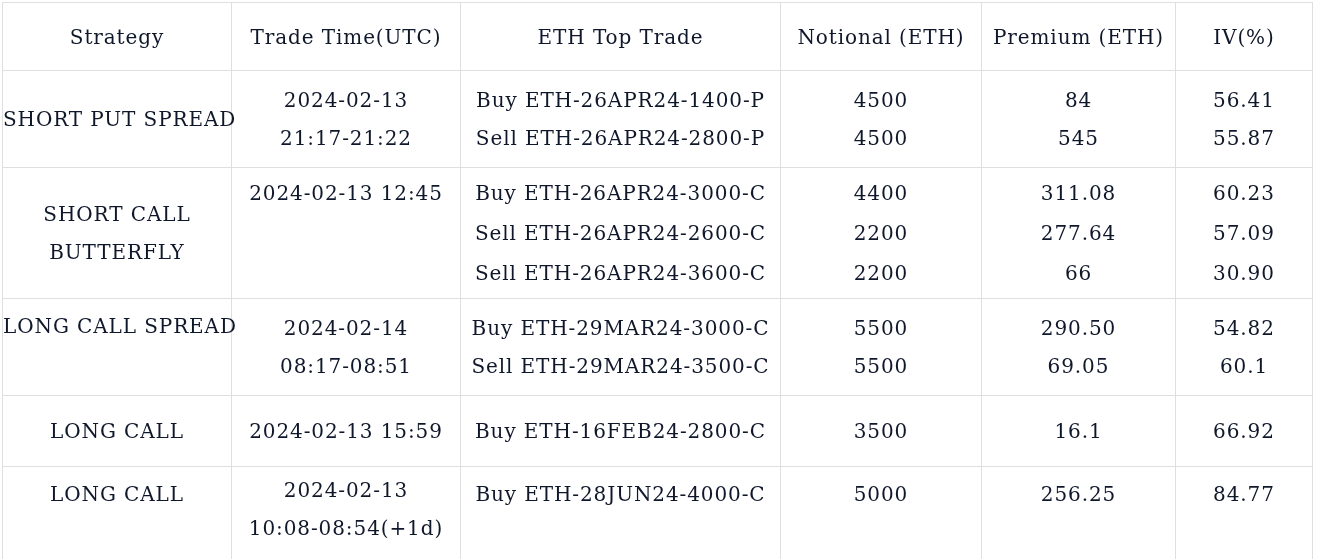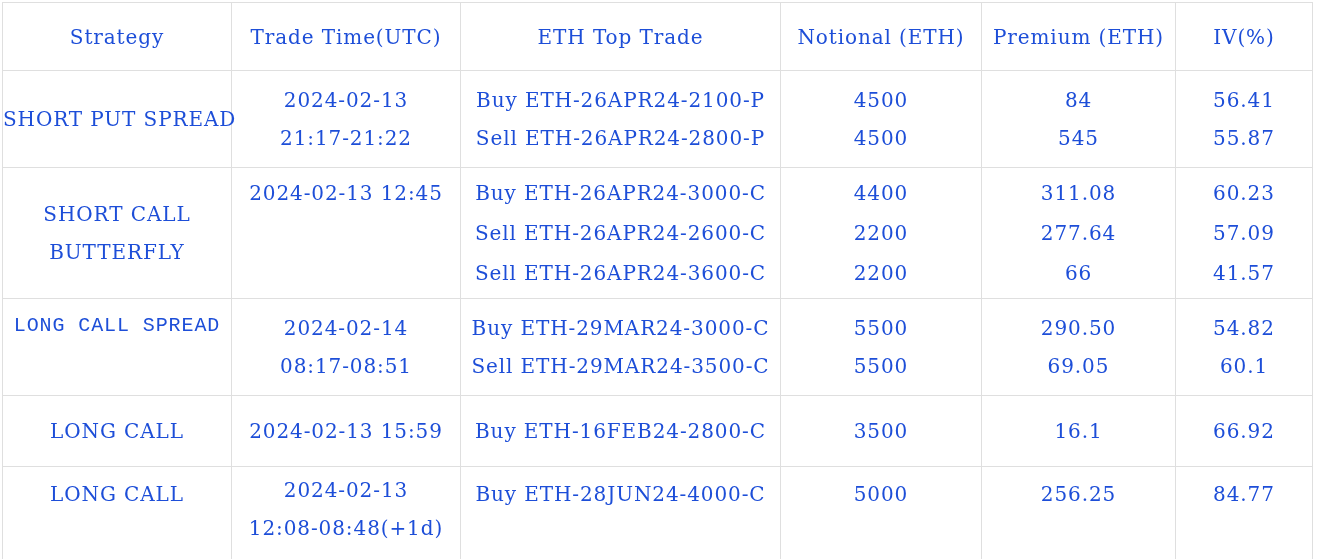--- a/index.html
+++ b/index.html
@@ -28,21 +28,21 @@
   }
   table.trade-table td,
   table.trade-table th {
     border: 1px solid #dfdfdf;
     font-weight: normal;
     text-align: center;
     vertical-align: middle;
     padding: 0;
     font-size: 20px;
     letter-spacing: 0.9px;
-    color: #1d4ed8;
+    color: #0f172a;
   }
   
   col.c-strategy { width: 229px; }
   col.c-time     { width: 229px; }
   col.c-trade    { width: 320px; }
   col.c-notional { width: 201px; }
   col.c-premium  { width: 194px; }
   col.c-iv       { width: 137px; }
 
   thead th {
@@ -64,21 +64,21 @@
   .lines .ln { display: block; white-space: nowrap; }
 
   tbody tr.r2 td.cell-time { vertical-align: top; text-align: center; }
   tbody tr.r2 td.cell-time .lines { padding-top: 6px; }
   tbody tr.r2 td.cell-trade .lines .ln,
   tbody tr.r2 td.cell-notional .lines .ln,
   tbody tr.r2 td.cell-premium .lines .ln,
   tbody tr.r2 td.cell-iv .lines .ln { line-height: 40px; }
 
   tbody tr.r3 td.cell-strategy { vertical-align: top; }
-  tbody tr.r3 td.cell-strategy .lines { padding-top: 8px; font-family: Liberation Mono, monospace; }
+  tbody tr.r3 td.cell-strategy .lines { padding-top: 8px; }
 
   tbody tr.r5 td.cell-trade,
   tbody tr.r5 td.cell-notional,
   tbody tr.r5 td.cell-premium,
   tbody tr.r5 td.cell-iv { vertical-align: top; }
   tbody tr.r5 td.cell-trade .lines,
   tbody tr.r5 td.cell-notional .lines,
   tbody tr.r5 td.cell-premium .lines,
   tbody tr.r5 td.cell-iv .lines { padding-top: 8px; }
   tbody tr.r5 td.cell-strategy { vertical-align: top; }
@@ -120,21 +120,21 @@
           </span>
         </td>
         <td class="cell-time">
           <span class="lines">
             <span class="ln">2024-02-13</span>
             <span class="ln">21:17-21:22</span>
           </span>
         </td>
         <td class="cell-trade">
           <span class="lines">
-            <span class="ln">Buy ETH-26APR24-2100-P</span>
+            <span class="ln">Buy ETH-26APR24-1400-P</span>
             <span class="ln">Sell ETH-26APR24-2800-P</span>
           </span>
         </td>
         <td class="cell-notional">
           <span class="lines">
             <span class="ln">4500</span>
             <span class="ln">4500</span>
           </span>
         </td>
         <td class="cell-premium">
@@ -181,21 +181,21 @@
           <span class="lines">
             <span class="ln">311.08</span>
             <span class="ln">277.64</span>
             <span class="ln">66</span>
           </span>
         </td>
         <td class="cell-iv">
           <span class="lines">
             <span class="ln">60.23</span>
             <span class="ln">57.09</span>
-            <span class="ln">41.57</span>
+            <span class="ln">30.90</span>
           </span>
         </td>
       </tr>
 
       <tr class="r3">
         <td class="cell-strategy">
           <span class="lines">
             <span class="ln">LONG CALL SPREAD</span>
           </span>
         </td>
@@ -242,21 +242,21 @@
 
       <tr class="r5">
         <td class="cell-strategy">
           <span class="lines">
             <span class="ln">LONG CALL</span>
           </span>
         </td>
         <td class="cell-time">
           <span class="lines">
             <span class="ln">2024-02-13</span>
-            <span class="ln">12:08-08:48(+1d)</span>
+            <span class="ln">10:08-08:54(+1d)</span>
           </span>
         </td>
         <td class="cell-trade">
           <span class="lines">
             <span class="ln">Buy ETH-28JUN24-4000-C</span>
           </span>
         </td>
         <td class="cell-notional">
           <span class="lines">
             <span class="ln">5000</span>

